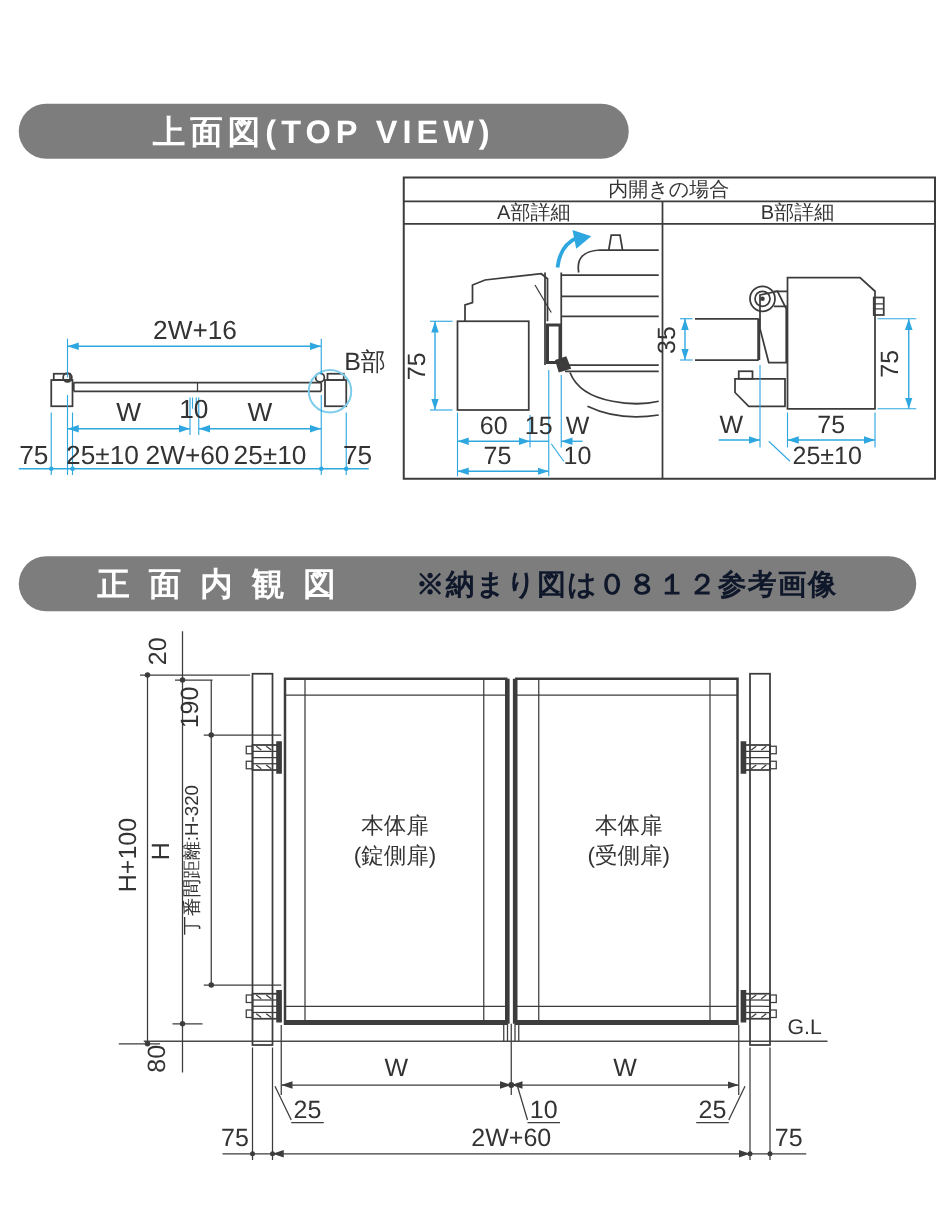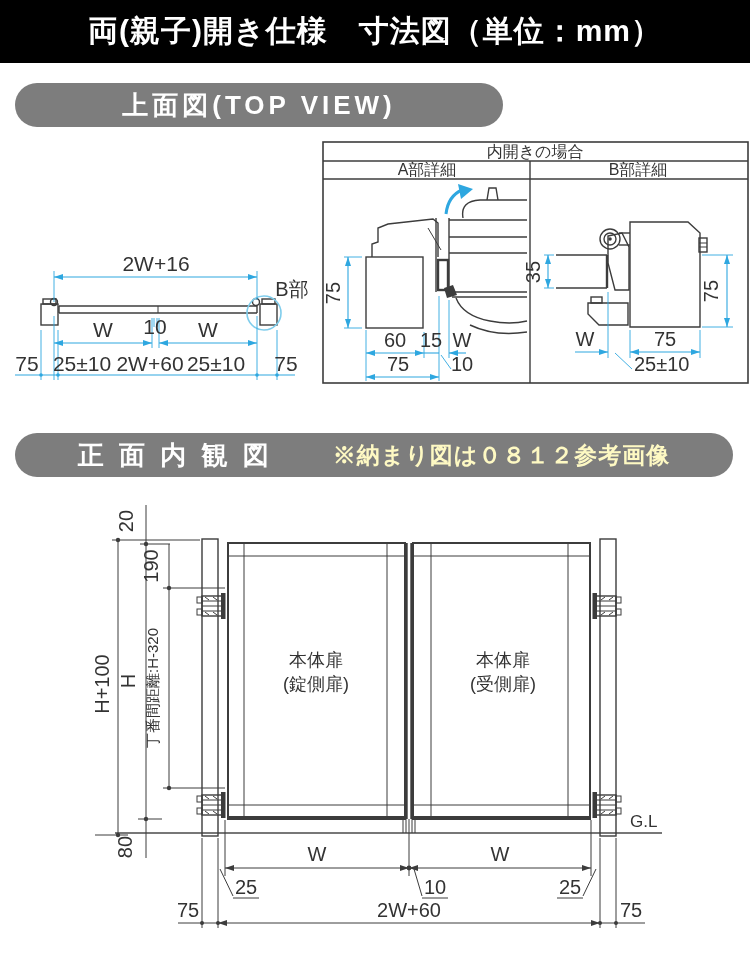--- a/index.html
+++ b/index.html
@@ -4,45 +4,42 @@
 <style>
   html,body{margin:0;padding:0;background:#ffffff;}
   .page{position:relative;width:750px;height:967px;background:#ffffff;overflow:hidden;
         font-family:"Liberation Sans",sans-serif;}
   .titlebar{position:absolute;left:0;top:0;width:750px;height:63px;background:#000000;
             display:flex;align-items:center;justify-content:center;}
   .titlebar span{color:#ffffff;font-size:30px;font-weight:bold;letter-spacing:1px;}
   .graybar{position:absolute;background:#7d7d7d;border-radius:22px;height:44px;
            display:flex;align-items:center;justify-content:center;}
   .graybar .h1{color:#fff;font-size:26px;font-weight:bold;letter-spacing:4px;white-space:pre;}
-  .graybar .note{color:#fef9c3;font-size:23px;font-weight:bold;letter-spacing:1px;margin-left:60px;white-space:pre;}
+  .graybar .note{color:#0f172a;font-size:23px;font-weight:bold;letter-spacing:1px;margin-left:60px;white-space:pre;}
   #bar-top{left:15px;top:83px;width:488px;align-items:center;}
-  #bar-front{left:15px;top:433px;width:718px;}
+  #bar-front{left:15px;top:445px;width:718px;}
   svg{position:absolute;left:0;}
   svg text{font-family:"Liberation Sans",sans-serif;fill:#333333;}
   .ld{stroke:#3c3c3c;stroke-width:1.4;fill:none;}
   .ldthin{stroke:#3c3c3c;stroke-width:1;fill:none;}
   .ld2{stroke:#3c3c3c;stroke-width:2.4;fill:none;}
   .ld3{stroke:#3c3c3c;stroke-width:3.2;fill:none;}
   .lb{stroke:#2ea7e0;stroke-width:1.1;fill:none;}
   .lbthin{stroke:#2ea7e0;stroke-width:0.9;fill:none;}
   .fillD{fill:#3c3c3c;stroke:none;}
   .fillB{fill:#2ea7e0;stroke:none;}
   .t21{font-size:21px;} .t20{font-size:20px;} .t18{font-size:18px;}
   .t17{font-size:17px;} .t16{font-size:16px;} .t15{font-size:15px;}
   .mid{text-anchor:middle;}
 </style>
 </head>
 <body>
 
 <div class="page">
 
-  <div class="titlebar">
-    <span>両(親子)開き仕様　寸法図（単位：mm）</span>
-  </div>
 
   <div class="graybar" id="bar-top">
     <span class="h1">上面図(TOP VIEW)</span>
   </div>
 
   <svg style="top:135px" width="750" height="310" viewBox="0 135 750 310">
     <defs>
       <marker id="ad" markerUnits="userSpaceOnUse" markerWidth="10" markerHeight="8" refX="9" refY="4" orient="auto-start-reverse">
         <path d="M0,1 L9,4 L0,7 Z" fill="#3c3c3c"></path>
       </marker>

